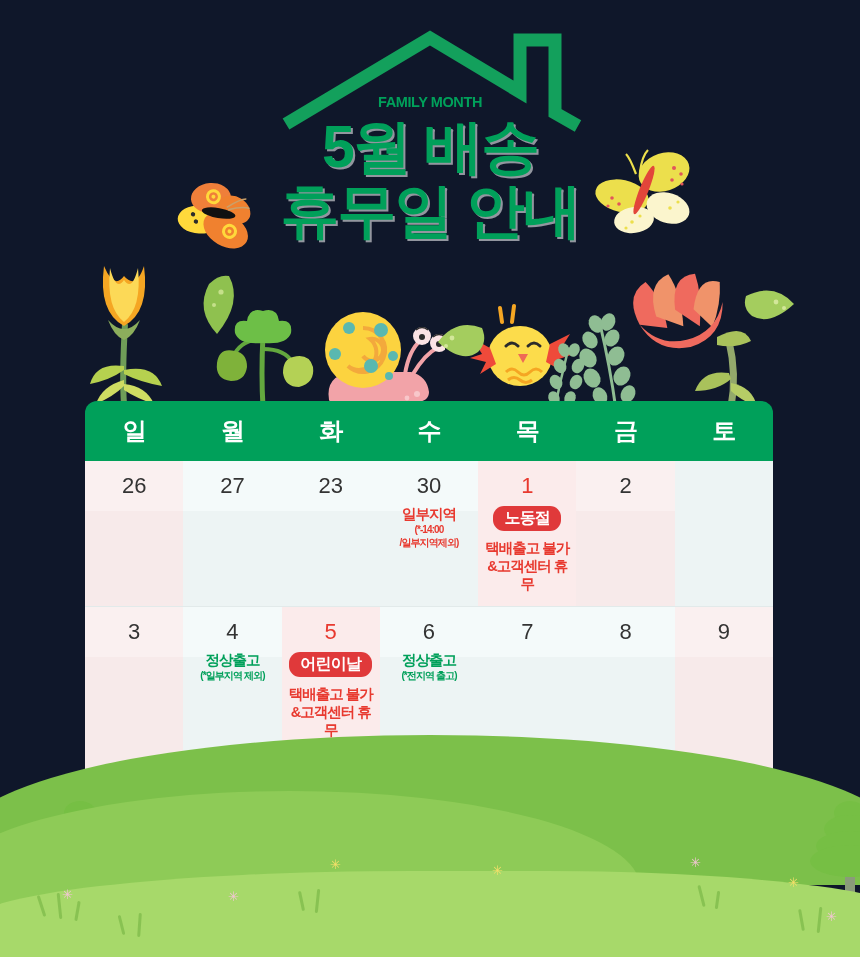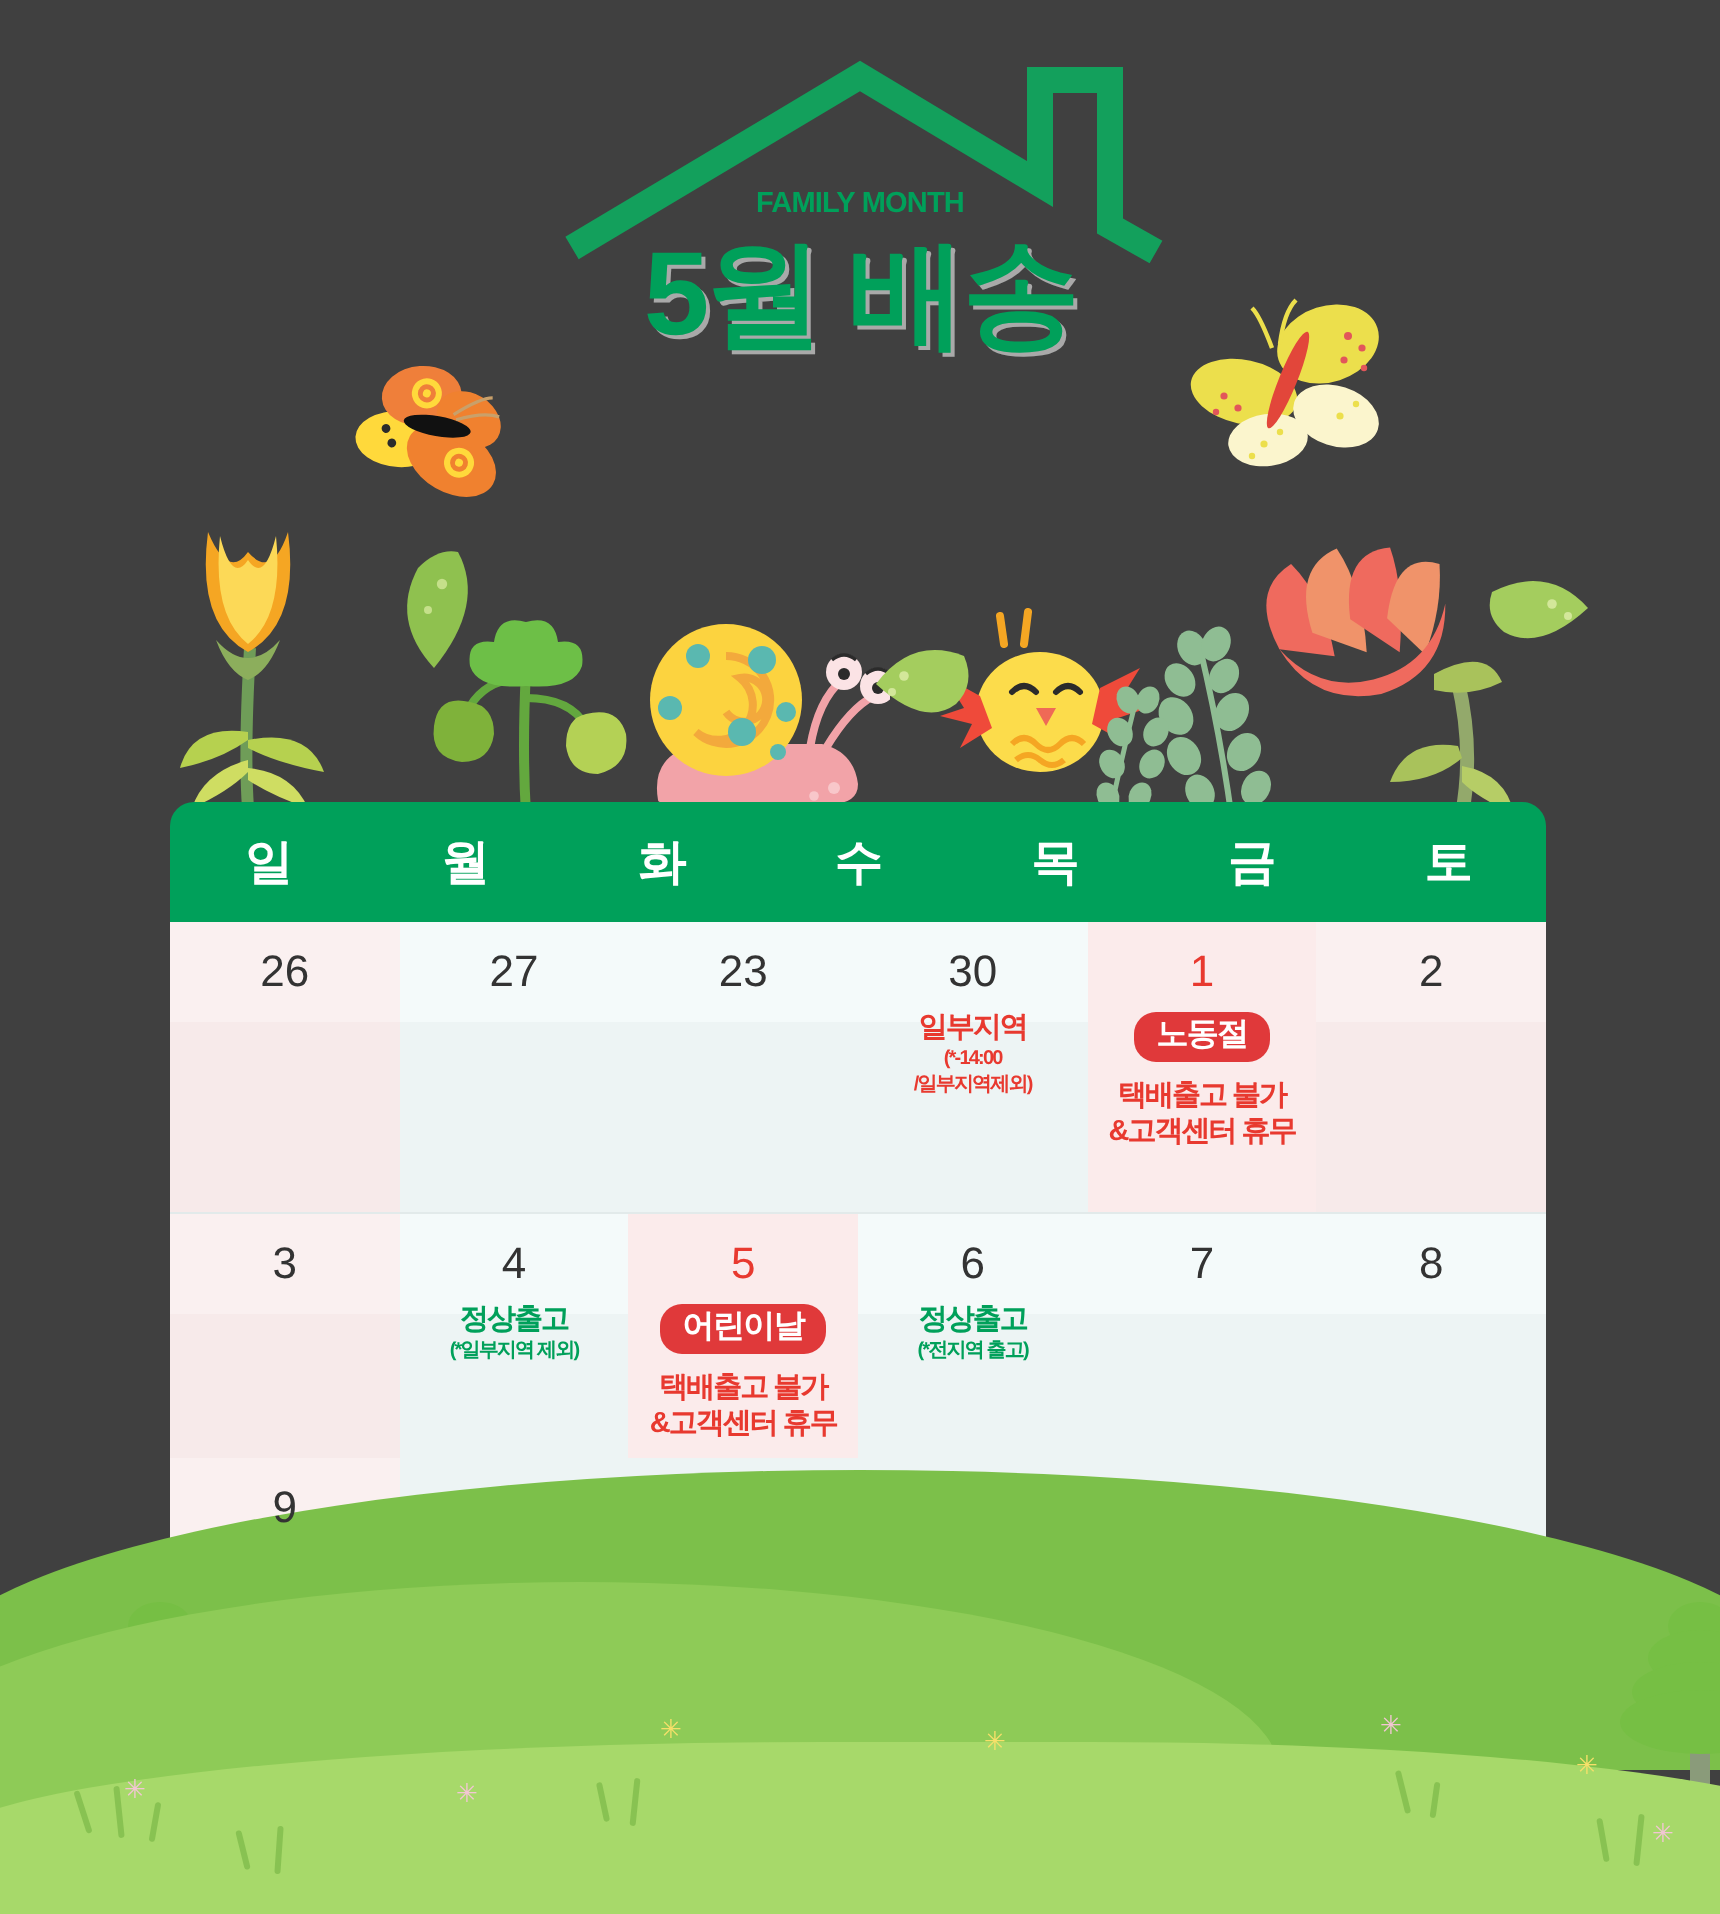--- a/index.html
+++ b/index.html
@@ -10,21 +10,21 @@
     font-family: "Liberation Sans", "DejaVu Sans", sans-serif;
     background: #e8f2f2;
     overflow: hidden;
     position: relative;
   }
 
   #page {
     position: relative;
     width: 860px;
     height: 957px;
-    background: #404040;
+    background: #0f172a;
     overflow: hidden;
   }
 
   
   .landscape { position: absolute; left: 0; bottom: 0; width: 860px; height: 190px; }
   .hill { position: absolute; }
   .hill-back {
     left: -40px; bottom: 72px; width: 940px; height: 150px;
     background: #7cc04a; border-radius: 50% 50% 0 0 / 70% 70% 0 0;
   }
@@ -76,21 +76,21 @@
     background: #00a05a; border-radius: 12px 12px 0 0;
     height: 60px;
   }
   .cal-head .dow {
     display: flex; align-items: center; justify-content: center;
     color: #ffffff; font-size: 24px; font-weight: 700; letter-spacing: -1px;
   }
 
   .cal-body { background: #edf4f4; }
   .week {
-    display: grid; grid-template-columns: repeat(6, 1fr);
+    display: grid; grid-template-columns: repeat(7, 1fr);
     position: relative;
   }
   .week-1 { height: 145px; }
   .week-2 { height: 168px; }
   .week + .week { border-top: 1px solid #e2eaea; }
 
   .cell {
     position: relative;
     padding-top: 14px;
     text-align: center;
@@ -150,20 +150,21 @@
 <div id="page">
 
   <svg class="roof" viewBox="0 0 860 140" xmlns="http://www.w3.org/2000/svg">
     <path d="M286 124 L430 38 L520 92 L520 40 L555 40 L555 113 L578 126" fill="none" stroke="#13a05c" stroke-width="13" stroke-linejoin="miter" stroke-linecap="butt"></path>
   </svg>
 
   <div class="title-wrap">
     <div class="family-month">FAMILY MONTH</div>
     <div class="title-main">
       <div>5월 배송</div>
+      <div>휴무일 안내</div>
     </div>
   </div>
 
   <svg class="deco" style="left:168px; top:165px;" width="100" height="100" viewBox="0 0 100 100" xmlns="http://www.w3.org/2000/svg">
     <g transform="rotate(18 50 50)">
       <ellipse cx="34" cy="60" rx="22" ry="14" fill="#ffd93b" transform="rotate(-15 34 60)"></ellipse>
       <ellipse cx="62" cy="62" rx="24" ry="16" fill="#f0812f" transform="rotate(12 62 62)"></ellipse>
       <ellipse cx="38" cy="36" rx="20" ry="15" fill="#ef7f3a" transform="rotate(-22 38 36)"></ellipse>
       <ellipse cx="64" cy="40" rx="17" ry="13" fill="#f0812f" transform="rotate(14 64 40)"></ellipse>
       <circle cx="40" cy="34" r="6" fill="none" stroke="#ffd93b" stroke-width="3"></circle>

